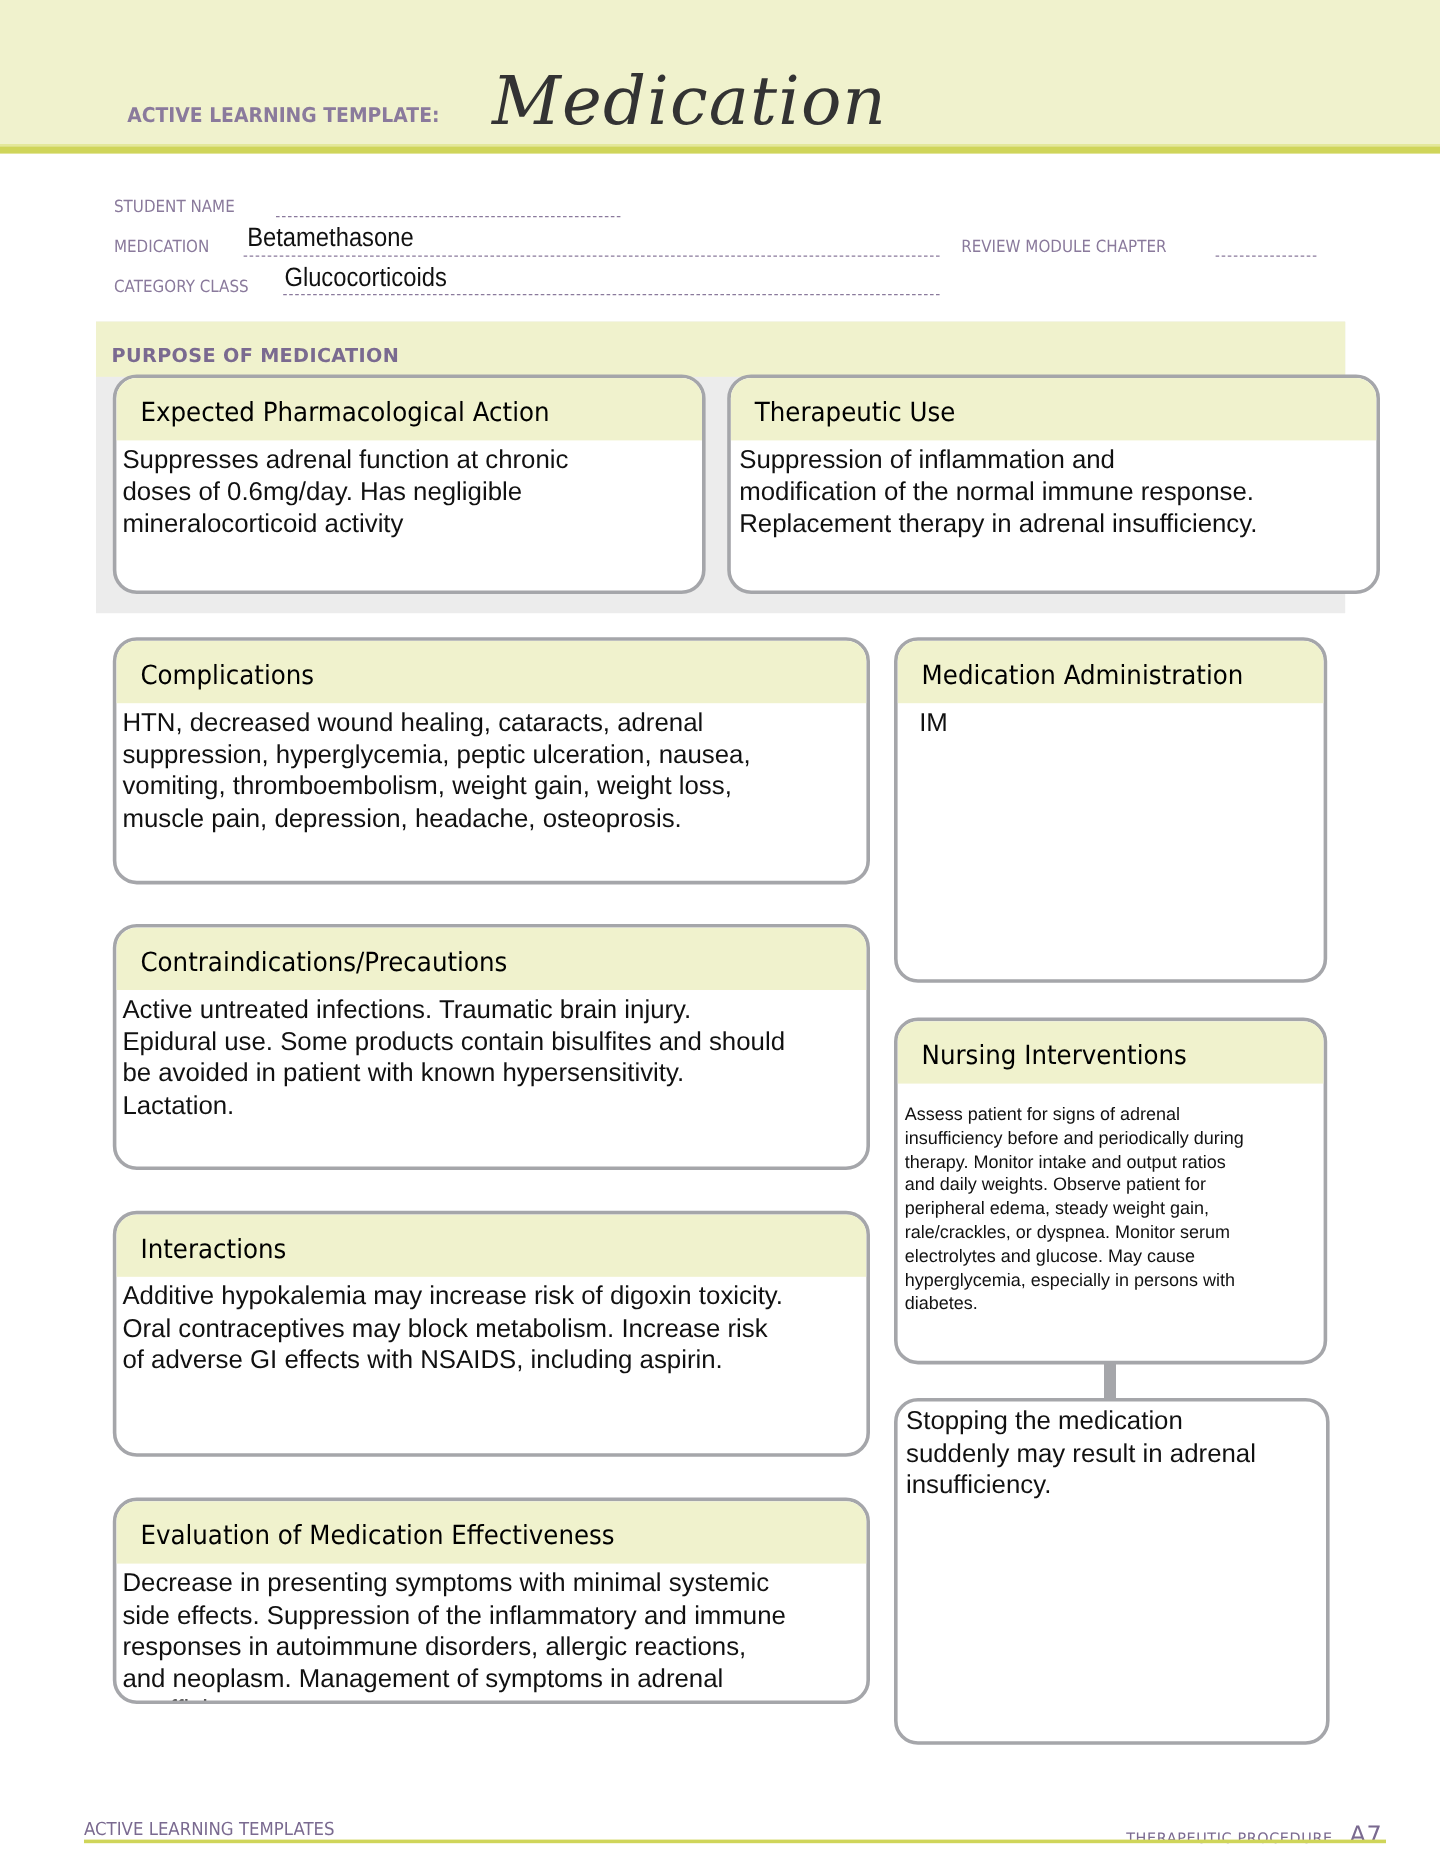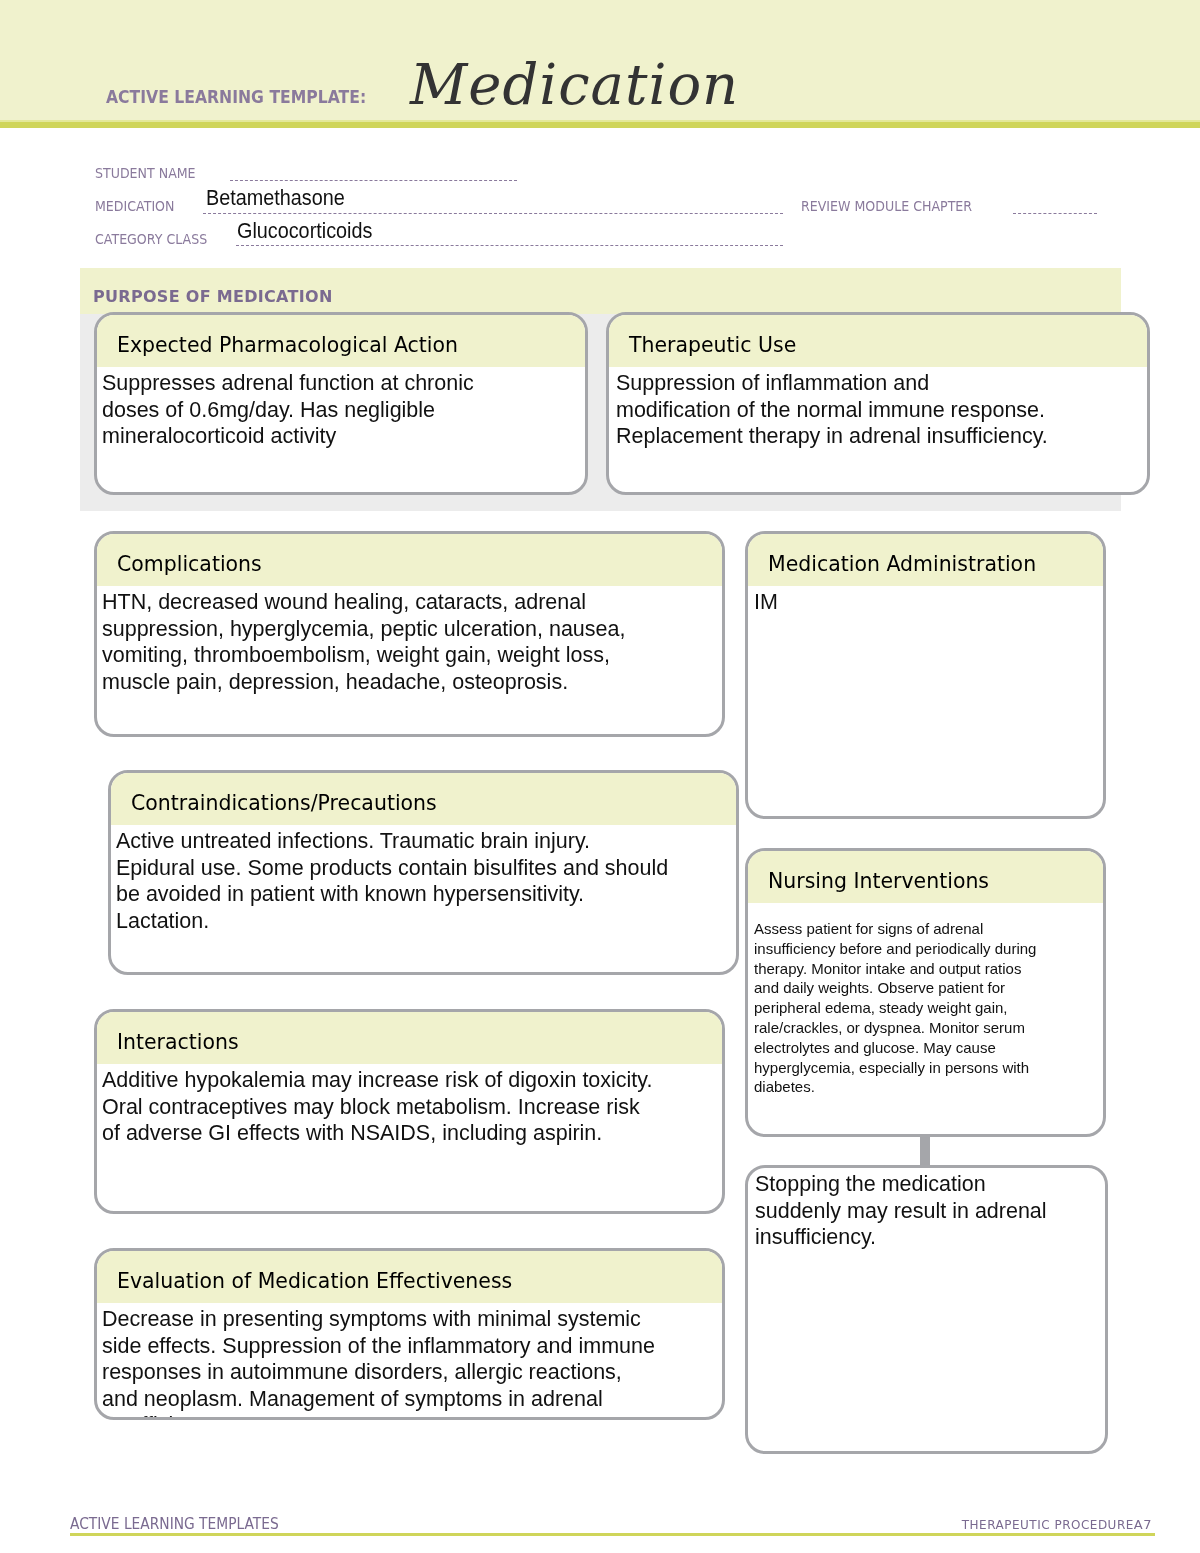--- a/index.html
+++ b/index.html
@@ -62,21 +62,21 @@
     position: absolute; left: 920px; top: 1135px; width: 10px; height: 33px; background: #a5a6aa;
   }
   .footer-left {
     position: absolute; left: 70px; top: 1515px; font-size: 15px; color: #7a6a90;
     font-family: "DejaVu Sans", sans-serif; transform: scaleX(0.92); transform-origin: left;
   }
   .footer-right {
     position: absolute; right: 48px; top: 1517px; font-size: 12px; color: #7a6a90;
     font-family: "DejaVu Sans", sans-serif; letter-spacing: 0.5px;
   }
-  .footer-right .page { font-size: 13px; }
+  .footer-right .page { font-size: 20px; margin-left: 14px; }
   .footer-rule {
     position: absolute; left: 70px; top: 1533px; width: 1085px; height: 3px; background: #cfd55a;
   }
 </style>
 </head>
 <body>
 
 <div class="header-band"></div>
 <div class="header-rule-light"></div>
 <div class="header-rule"></div>
@@ -126,21 +126,21 @@
 </div>
 
 <div class="card" style="left:94px; top:531px; width:631px; height:206px;">
   <div class="card-head"><span>Complications</span></div>
   <div class="card-body">HTN, decreased wound healing, cataracts, adrenal
 suppression, hyperglycemia, peptic ulceration, nausea,
 vomiting, thromboembolism, weight gain, weight loss,
 muscle pain, depression, headache, osteoprosis.</div>
 </div>
 
-<div class="card" style="left:94px; top:770px; width:631px; height:205px;margin-left:14px;">
+<div class="card" style="left:94px; top:770px; width:631px; height:205px;">
   <div class="card-head"><span>Contraindications/Precautions</span></div>
   <div class="card-body">Active untreated infections. Traumatic brain injury.
 Epidural use. Some products contain bisulfites and should
 be avoided in patient with known hypersensitivity.
 Lactation.</div>
 </div>
 
 <div class="card" style="left:94px; top:1009px; width:631px; height:205px;">
   <div class="card-head"><span>Interactions</span></div>
   <div class="card-body">Additive hypokalemia may increase risk of digoxin toxicity.
@@ -152,21 +152,21 @@
   <div class="card-head"><span>Evaluation of Medication Effectiveness</span></div>
   <div class="card-body">Decrease in presenting symptoms with minimal systemic
 side effects. Suppression of the inflammatory and immune
 responses in autoimmune disorders, allergic reactions,
 and neoplasm. Management of symptoms in adrenal
 insufficiency.</div>
 </div>
 
 <div class="card" style="left:745px; top:531px; width:361px; height:288px;">
   <div class="card-head"><span>Medication Administration</span></div>
-  <div class="card-body" style="padding-left:6px;">IM</div>
+  <div class="card-body" style="padding-left:18px;">IM</div>
 </div>
 
 <div class="card" style="left:745px; top:848px; width:361px; height:289px;">
   <div class="card-head"><span>Nursing Interventions</span></div>
   <div class="card-body small" style="padding-left:6px;">Assess patient for signs of adrenal
 insufficiency before and periodically during
 therapy. Monitor intake and output ratios
 and daily weights. Observe patient for
 peripheral edema, steady weight gain,
 rale/crackles, or dyspnea. Monitor serum

